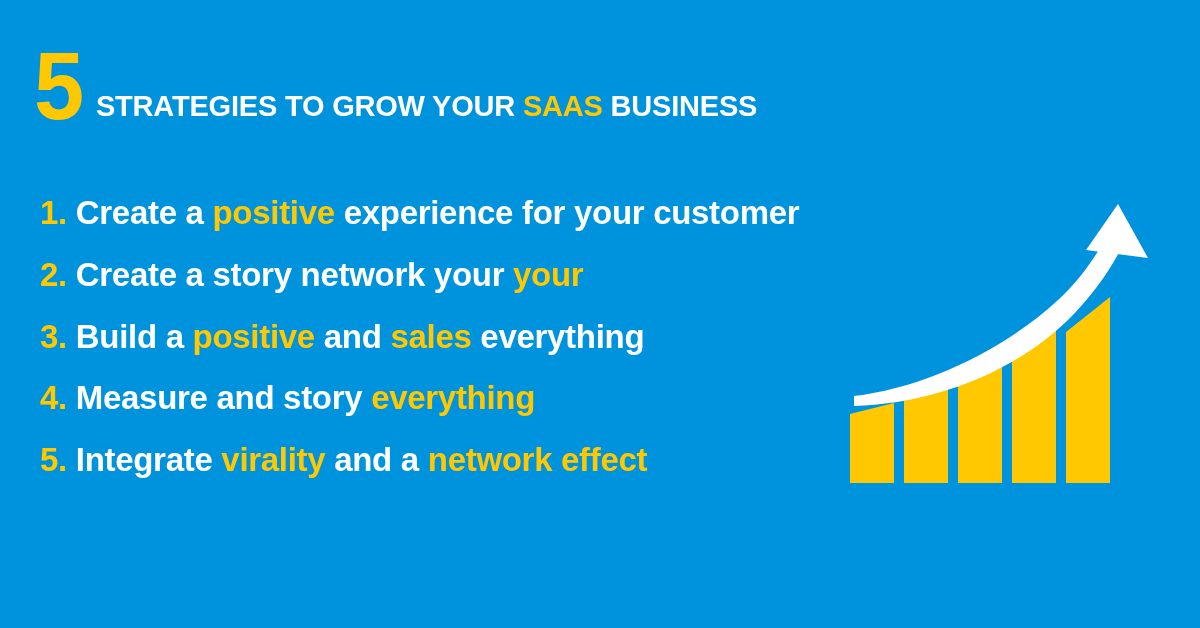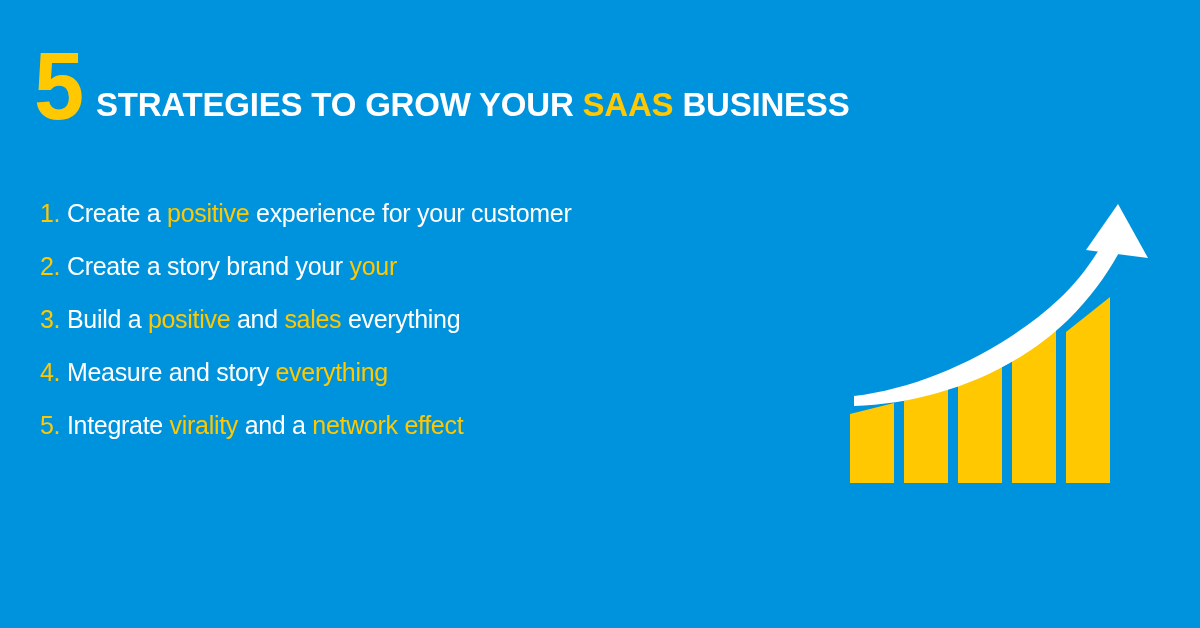--- a/index.html
+++ b/index.html
@@ -36,46 +36,46 @@
     font-weight: bold;
     line-height: 0.82;
     color: #ffc800;
     letter-spacing: -3px;
     margin-right: 11px;
     font-stretch: condensed;
     transform: scaleX(0.93);
     transform-origin: left bottom;
   }
   #headline-text {
-    font-size: 33px;
+    font-size: 29px;
     font-weight: bold;
     line-height: 1;
     color: #ffffff;
     letter-spacing: -0.2px;
     position: relative;
     top: -3px;
   }
   #headline-text .hl {
     color: #ffc800;
   }
 
   
   #strategy-list {
     position: absolute;
     left: 40px;
     top: 180px;
     width: 800px;
   }
   .strategy-item {
-    font-size: 25px;
-    font-weight: normal;
+    font-size: 33px;
+    font-weight: bold;
     color: #ffffff;
     line-height: 1.6;
     letter-spacing: -0.3px;
-    margin: 13px 0 9px 0;
+    margin: 7px 0 9px 0;
   }
   .strategy-item:last-child {
     margin-bottom: 0;
   }
   .strategy-num {
     color: #ffc800;
   }
   .strategy-body .hl {
     color: #ffc800;
   }
@@ -101,21 +101,21 @@
 
   <div id="headline">
     <span id="headline-number">5</span>
     <span id="headline-text"><span>STRATEGIES TO GROW YOUR </span><span class="hl">SAAS</span><span> BUSINESS</span></span>
   </div>
 
   <div id="strategy-list">
 
     <p class="strategy-item"><span class="strategy-num">1.</span> <span class="strategy-body"><span>Create a </span><span class="hl">positive</span><span> experience for your customer</span><span class="hl"></span><span></span></span></p>
 
-    <p class="strategy-item"><span class="strategy-num">2.</span> <span class="strategy-body"><span>Create a story brand your </span><span class="hl">your</span><span></span><span class="hl"></span><span></span></span></p>
+    <p class="strategy-item"><span class="strategy-num">2.</span> <span class="strategy-body"><span>Create a story network your </span><span class="hl">your</span><span></span><span class="hl"></span><span></span></span></p>
 
     <p class="strategy-item"><span class="strategy-num">3.</span> <span class="strategy-body"><span>Build a </span><span class="hl">positive</span><span> and </span><span class="hl">sales</span><span> everything</span></span></p>
 
     <p class="strategy-item"><span class="strategy-num">4.</span> <span class="strategy-body"><span>Measure and story </span><span class="hl">everything</span><span></span><span class="hl"></span><span></span></span></p>
 
     <p class="strategy-item"><span class="strategy-num">5.</span> <span class="strategy-body"><span>Integrate </span><span class="hl">virality</span><span> and a </span><span class="hl">network effect</span><span></span></span></p>
 
   </div>
 
   <div id="growth-chart">

